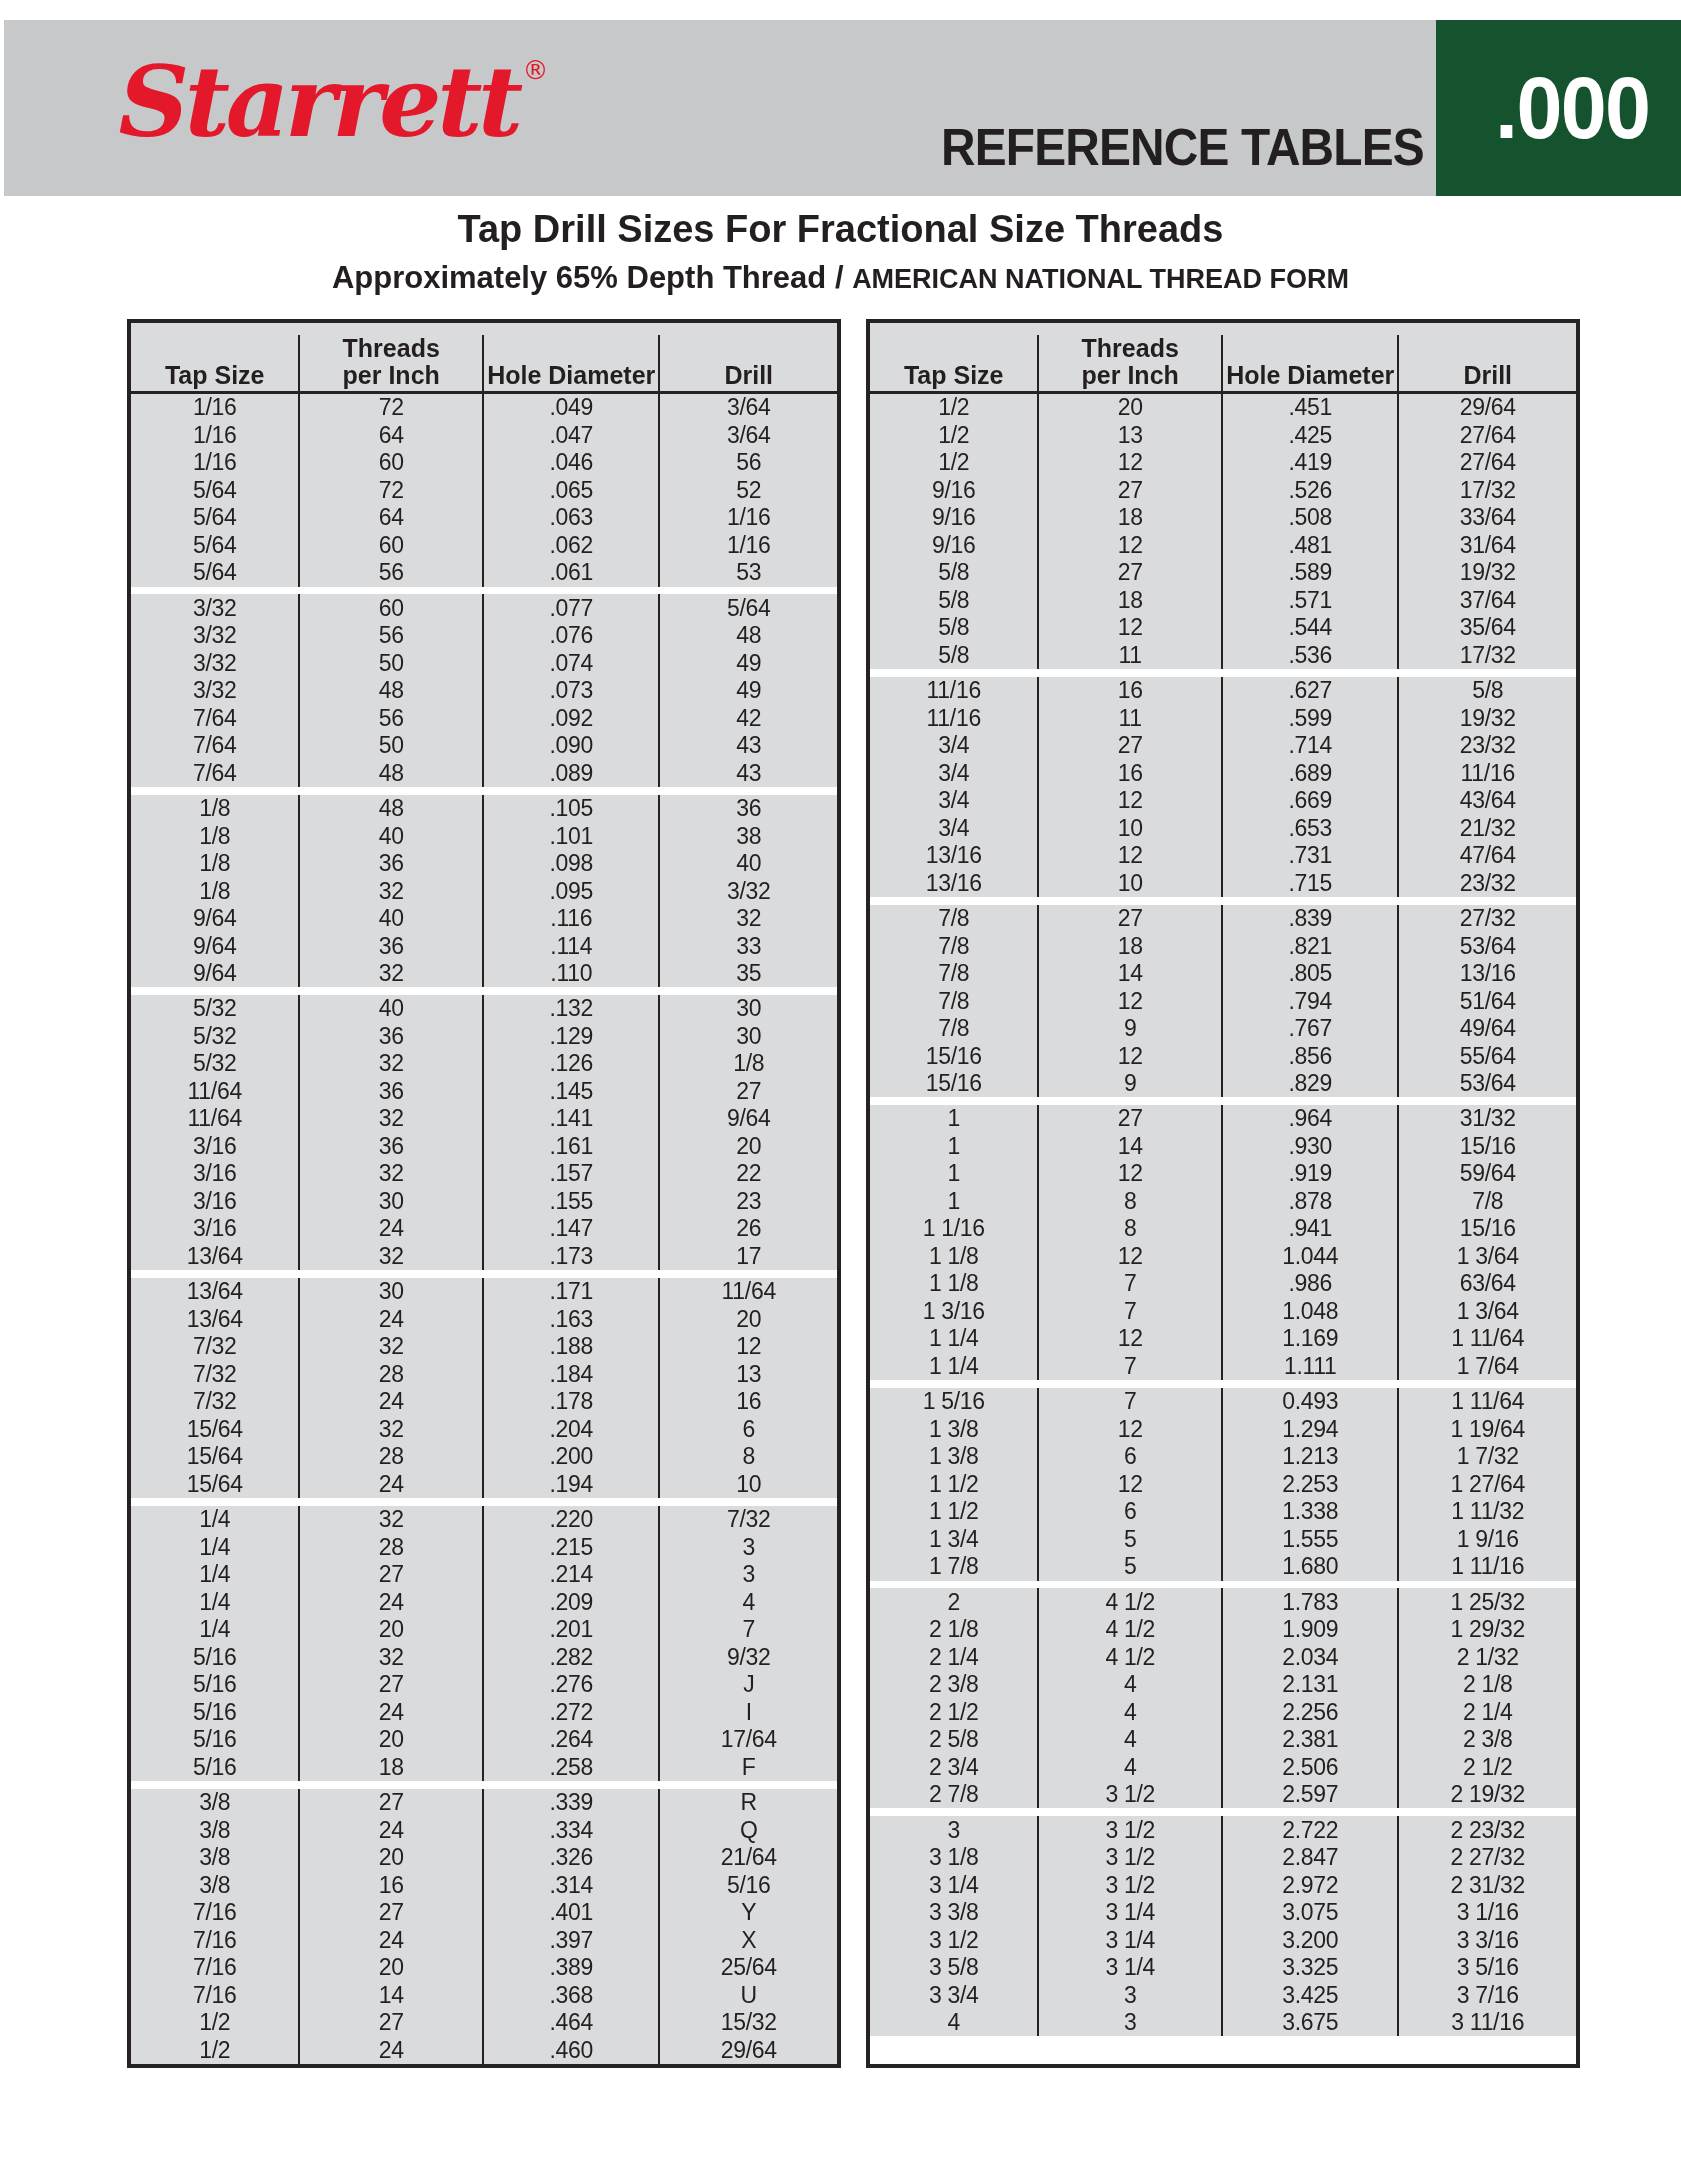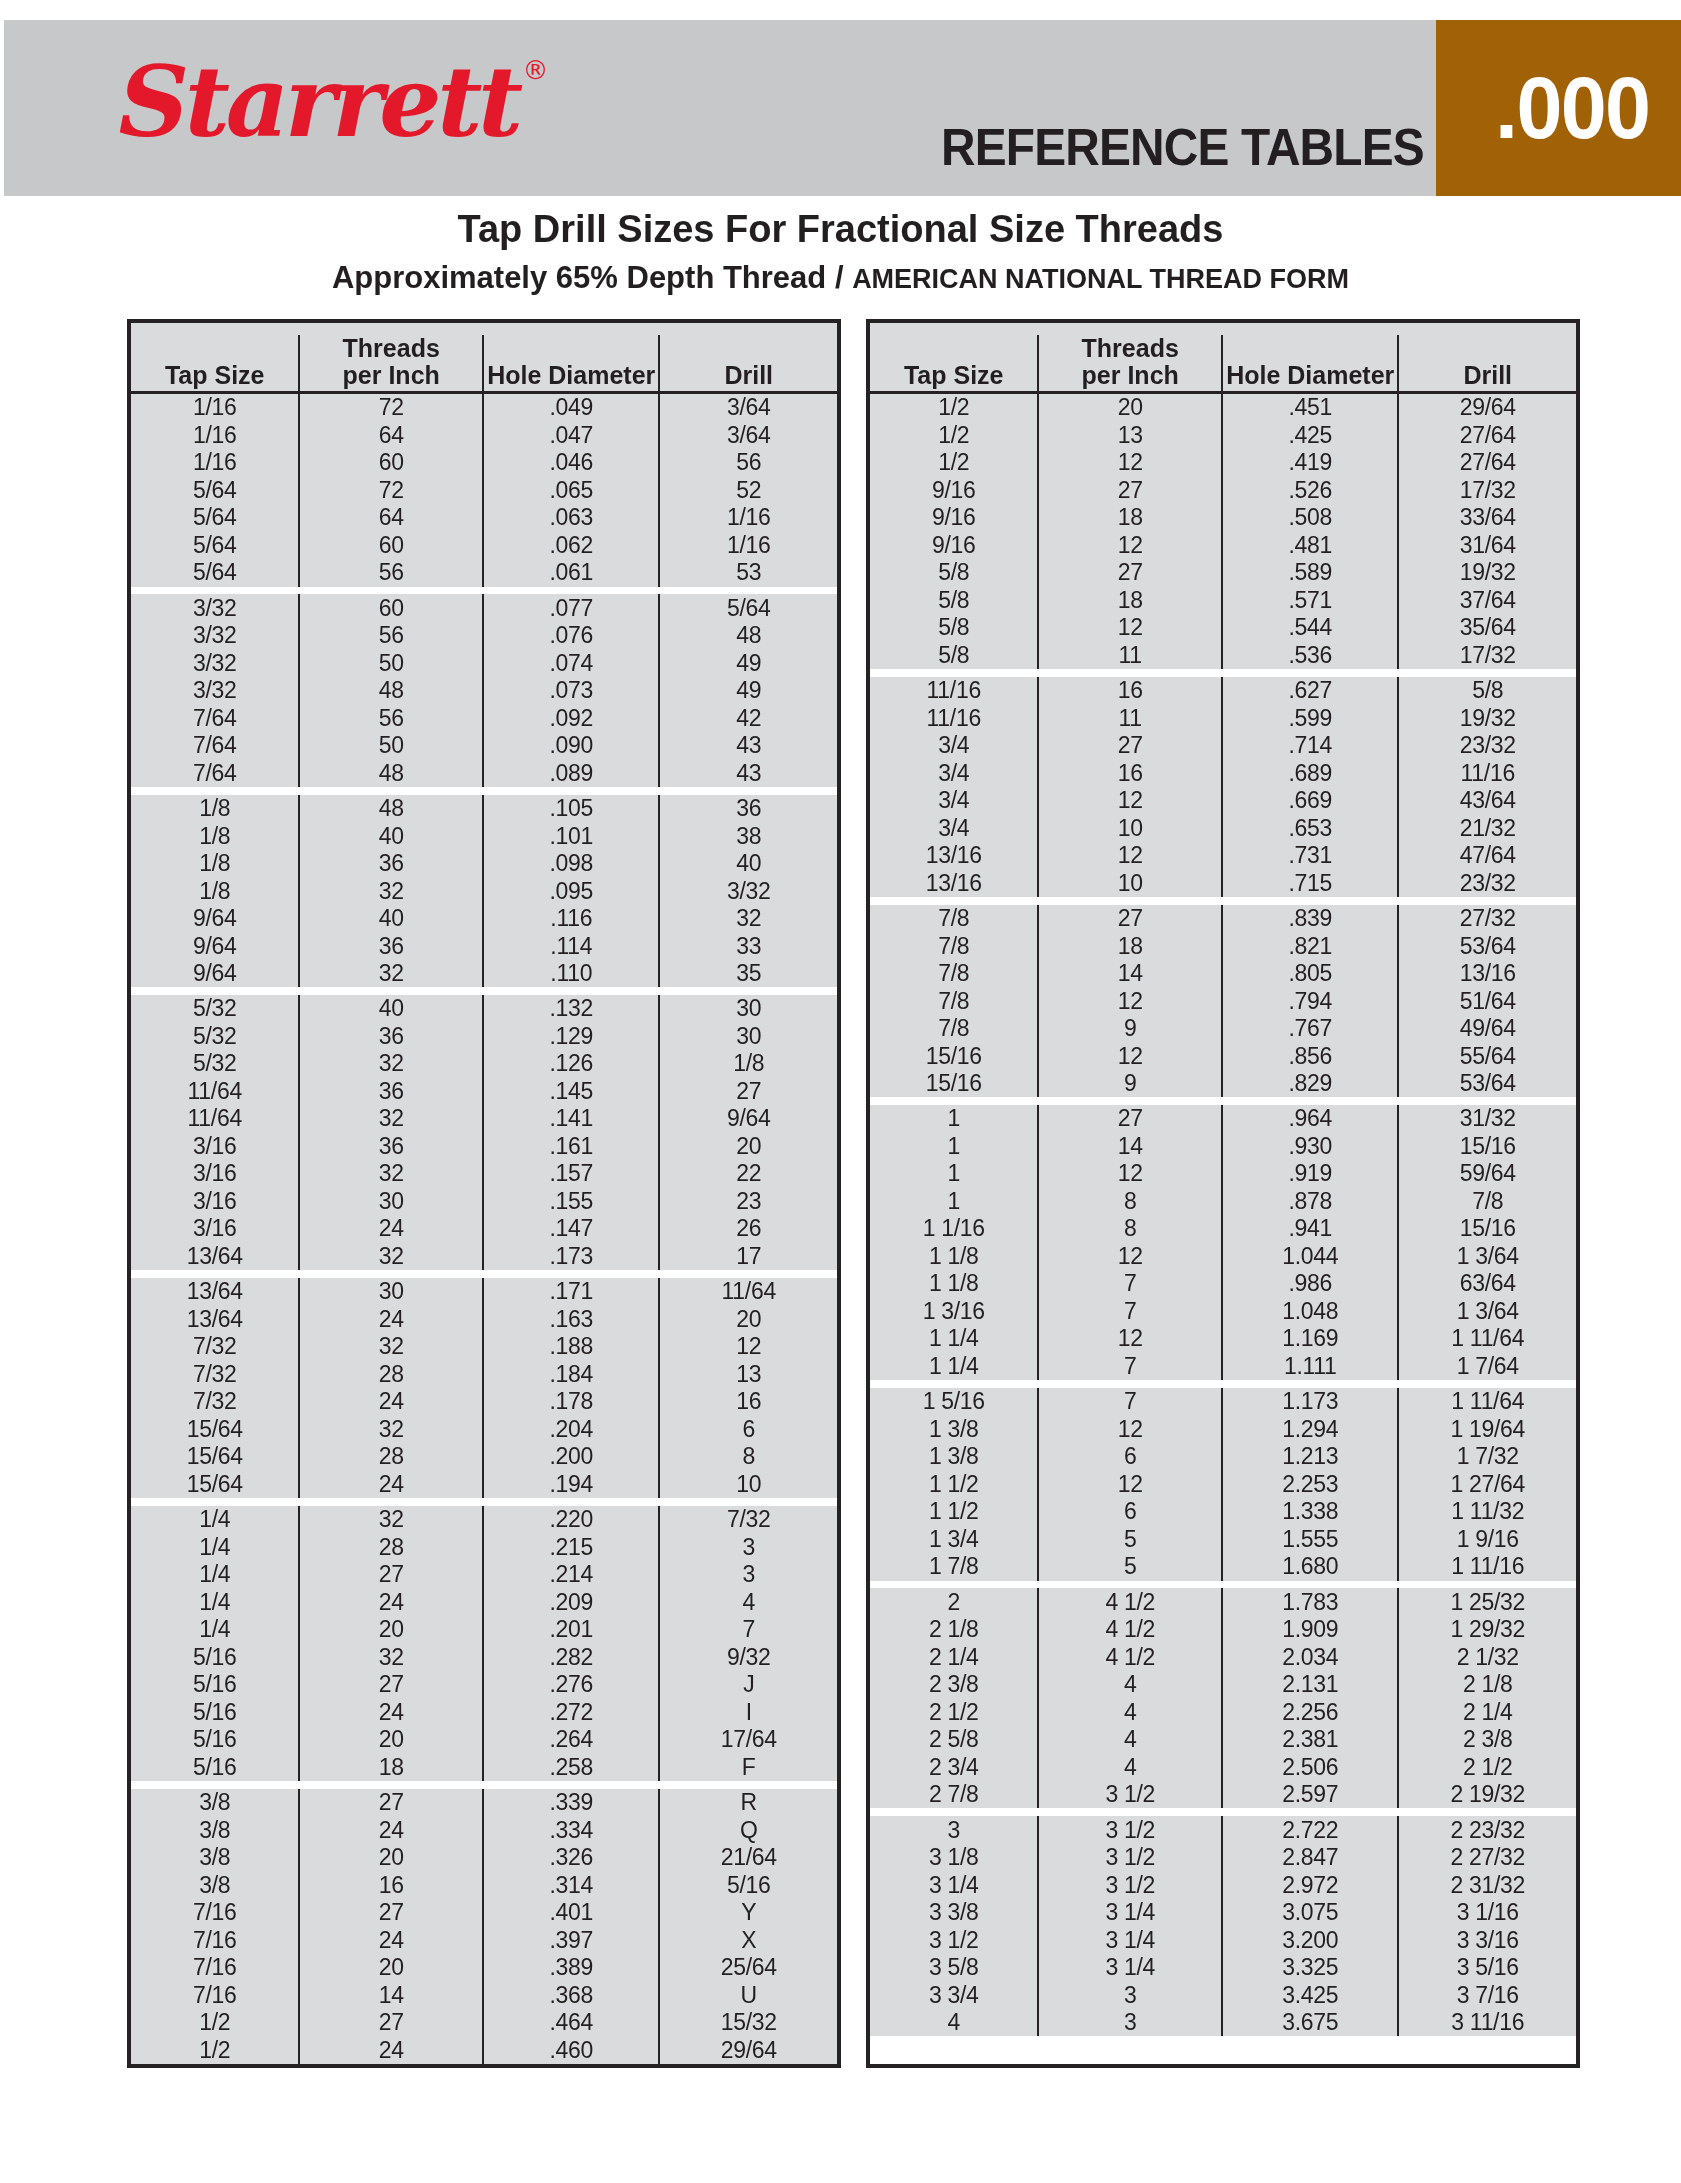--- a/index.html
+++ b/index.html
@@ -25,21 +25,21 @@
   .brand-reg {
     display:inline-block; font-family:"DejaVu Sans", sans-serif;
     font-size:26px; color:#e4182b; vertical-align:top; position:relative; top:1.7px; left:3.5px;
   }
   .ref-title {
     position:absolute; right:12.2px; bottom:23px;
     font-size:52px; line-height:52px; font-weight:bold; letter-spacing:-0.9px;
     transform:scaleX(.92); transform-origin:100% 50%; white-space:nowrap;
   }
   .code-box {
-    flex:0 0 245px; background:#a16207; color:#ffffff;
+    flex:0 0 245px; background:#14532d; color:#ffffff;
     display:flex; align-items:center; justify-content:center;padding-left:28px;
   }
   .code-box span {
     font-size:87px; font-weight:bold; letter-spacing:-1.7px;
     transform:scaleX(.95);
   }
 
   
   .doc-title {
     position:absolute; top:208px; left:0; width:100%;
@@ -707,21 +707,21 @@
               <div class="tcell">1 1/4</div>
               <div class="tcell">7</div>
               <div class="tcell">1.111</div>
               <div class="tcell">1 7/64</div>
             </div>
           </div>
           <div class="tgroup">
             <div class="trow">
               <div class="tcell">1 5/16</div>
               <div class="tcell">7</div>
-              <div class="tcell">1.173</div>
+              <div class="tcell">0.493</div>
               <div class="tcell">1 11/64</div>
             </div>
             <div class="trow">
               <div class="tcell">1 3/8</div>
               <div class="tcell">12</div>
               <div class="tcell">1.294</div>
               <div class="tcell">1 19/64</div>
             </div>
             <div class="trow">
               <div class="tcell">1 3/8</div>

